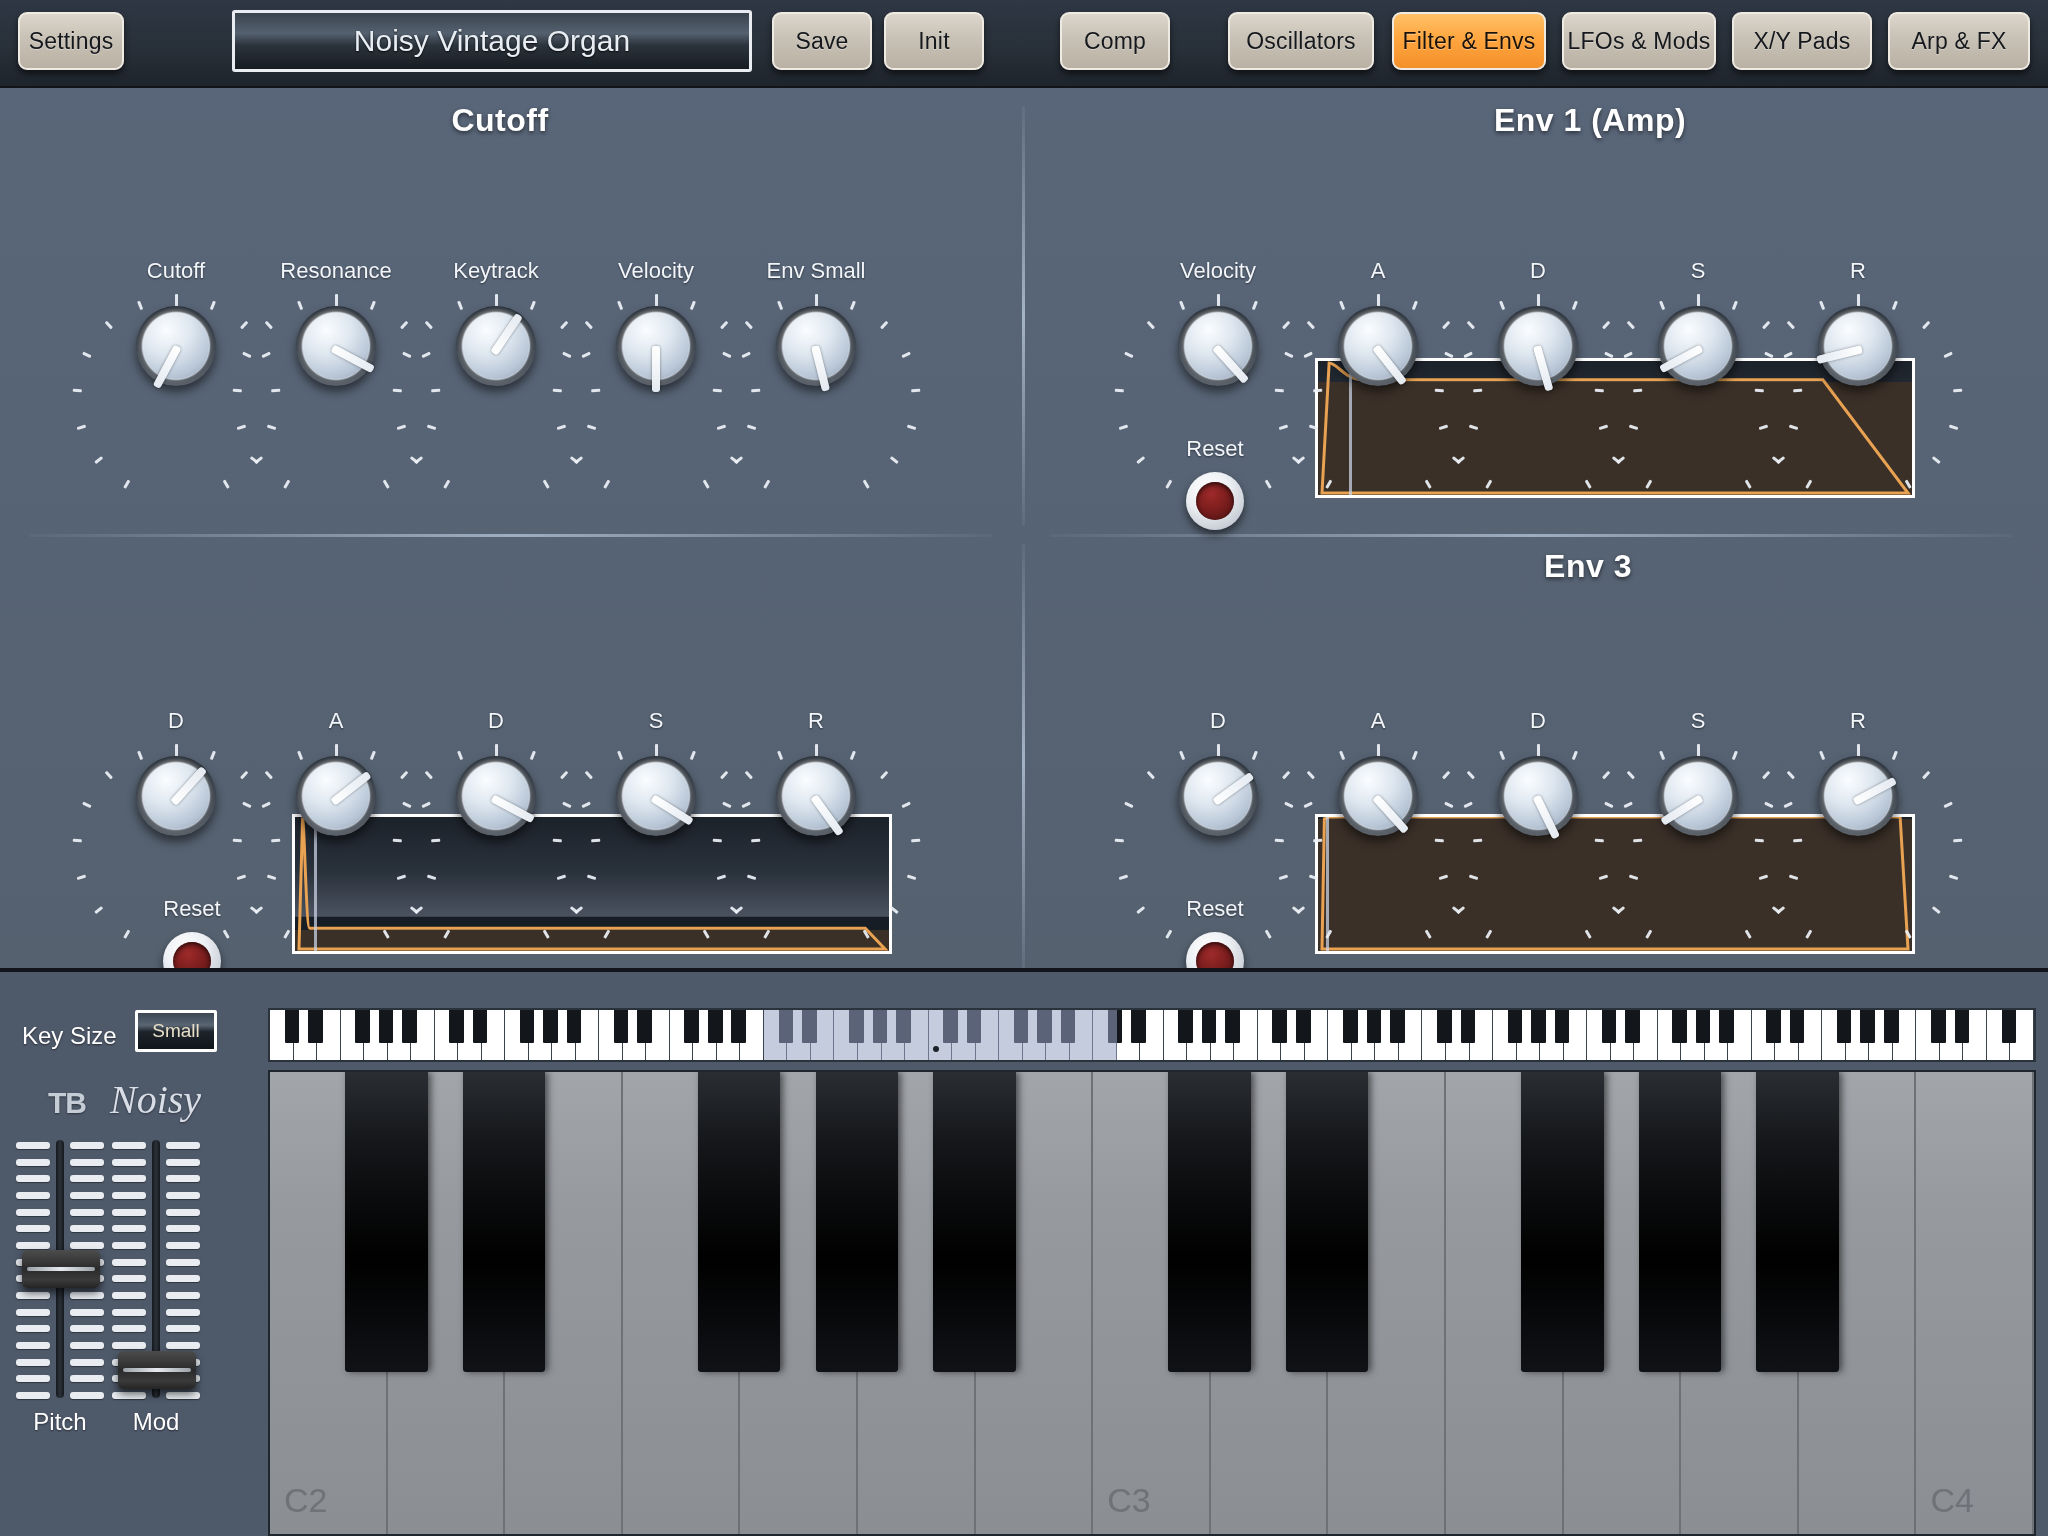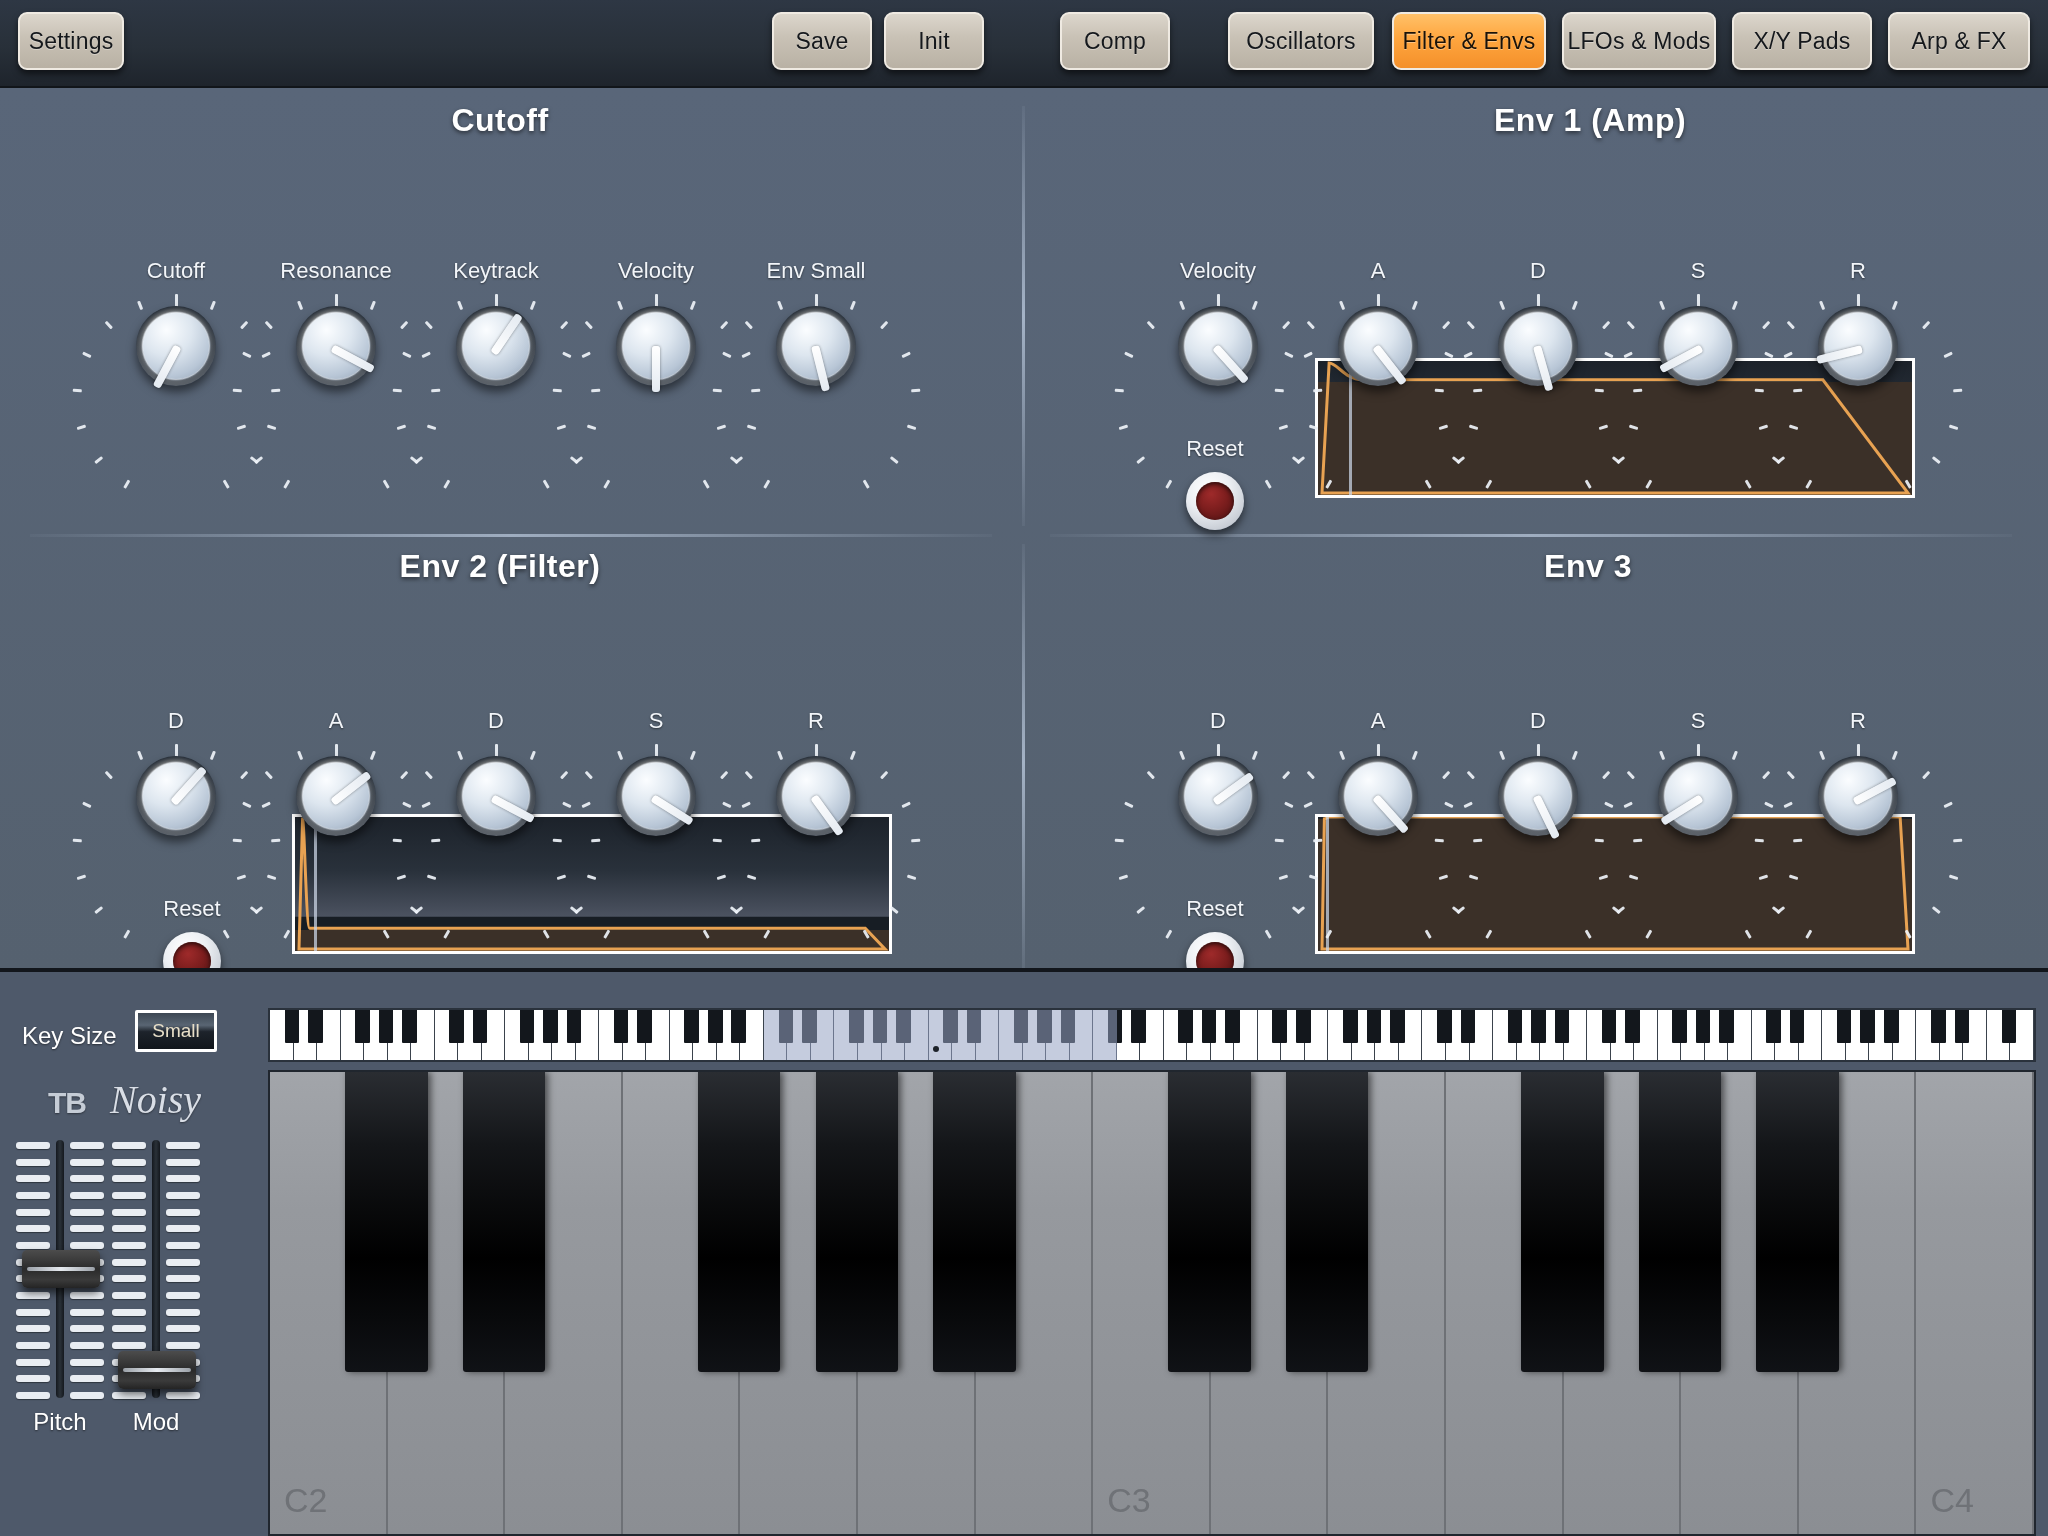--- a/index.html
+++ b/index.html
@@ -142,20 +142,21 @@
     text-shadow:0 8px 14px rgba(0,0,0,.55);}
 </style>
 </head>
 <body>
 
 <div id="app">
 
   <div class="topbar">
     <div class="btn" id="btn-settings" style="left:18px;width:106px;">Settings</div>
 
+    <div class="lcd" id="lcd-preset" style="left:232px;width:520px;">Noisy Vintage Organ</div>
 
     <div class="btn" style="left:772px;width:100px;">Save</div>
     <div class="btn" style="left:884px;width:100px;">Init</div>
     <div class="btn" style="left:1060px;width:110px;">Comp</div>
 
     <div class="btn" style="left:1228px;width:146px;">Oscillators</div>
     <div class="btn active" style="left:1392px;width:154px;">Filter &amp; Envs</div>
     <div class="btn" style="left:1562px;width:154px;">LFOs &amp; Mods</div>
     <div class="btn" style="left:1732px;width:140px;">X/Y Pads</div>
     <div class="btn" style="left:1888px;width:142px;">Arp &amp; FX</div>
@@ -179,21 +180,20 @@
         </div>
     </div>
     <div class="envdisp" id="env1-disp" style="left:1315px;top:270px;width:600px;height:140px;">
         <div class="below" style="height: 113.24px;"></div>
         <svg class="envpath" viewBox="0 0 594 134" preserveAspectRatio="none">
           <path d="M4,132 L11.128,2 C19.2955,2 27.463,18.76 43.798,18.76 L504.9,18.76 L590,132 L4,132 Z" fill="none" stroke="#e8a252" stroke-width="3"></path>
         </svg>
         <div class="playhead" style="left: 30.572px;"></div>
       </div>
 
-    <div class="sect-title" style="left:290px;top:460px;width:420px;">Env 2 (Filter)</div>
     <div class="resetwrap" style="left:132px;top:808px;">
       <div class="resetlbl">Reset</div>
       <div class="ledbtn">
           <i></i>
         </div>
     </div>
     <div class="envdisp" id="env2-disp" style="left:292px;top:726px;width:600px;height:140px;">
         <div class="below" style="height: 20.78px;"></div>
         <svg class="envpath" viewBox="0 0 594 134" preserveAspectRatio="none">
           <path d="M4,132 L7.564,2 C9.346,2 11.128,111.22 14.692,111.22 L570.24,111.22 L590,132 L4,132 Z" fill="none" stroke="#e8a252" stroke-width="3"></path>

